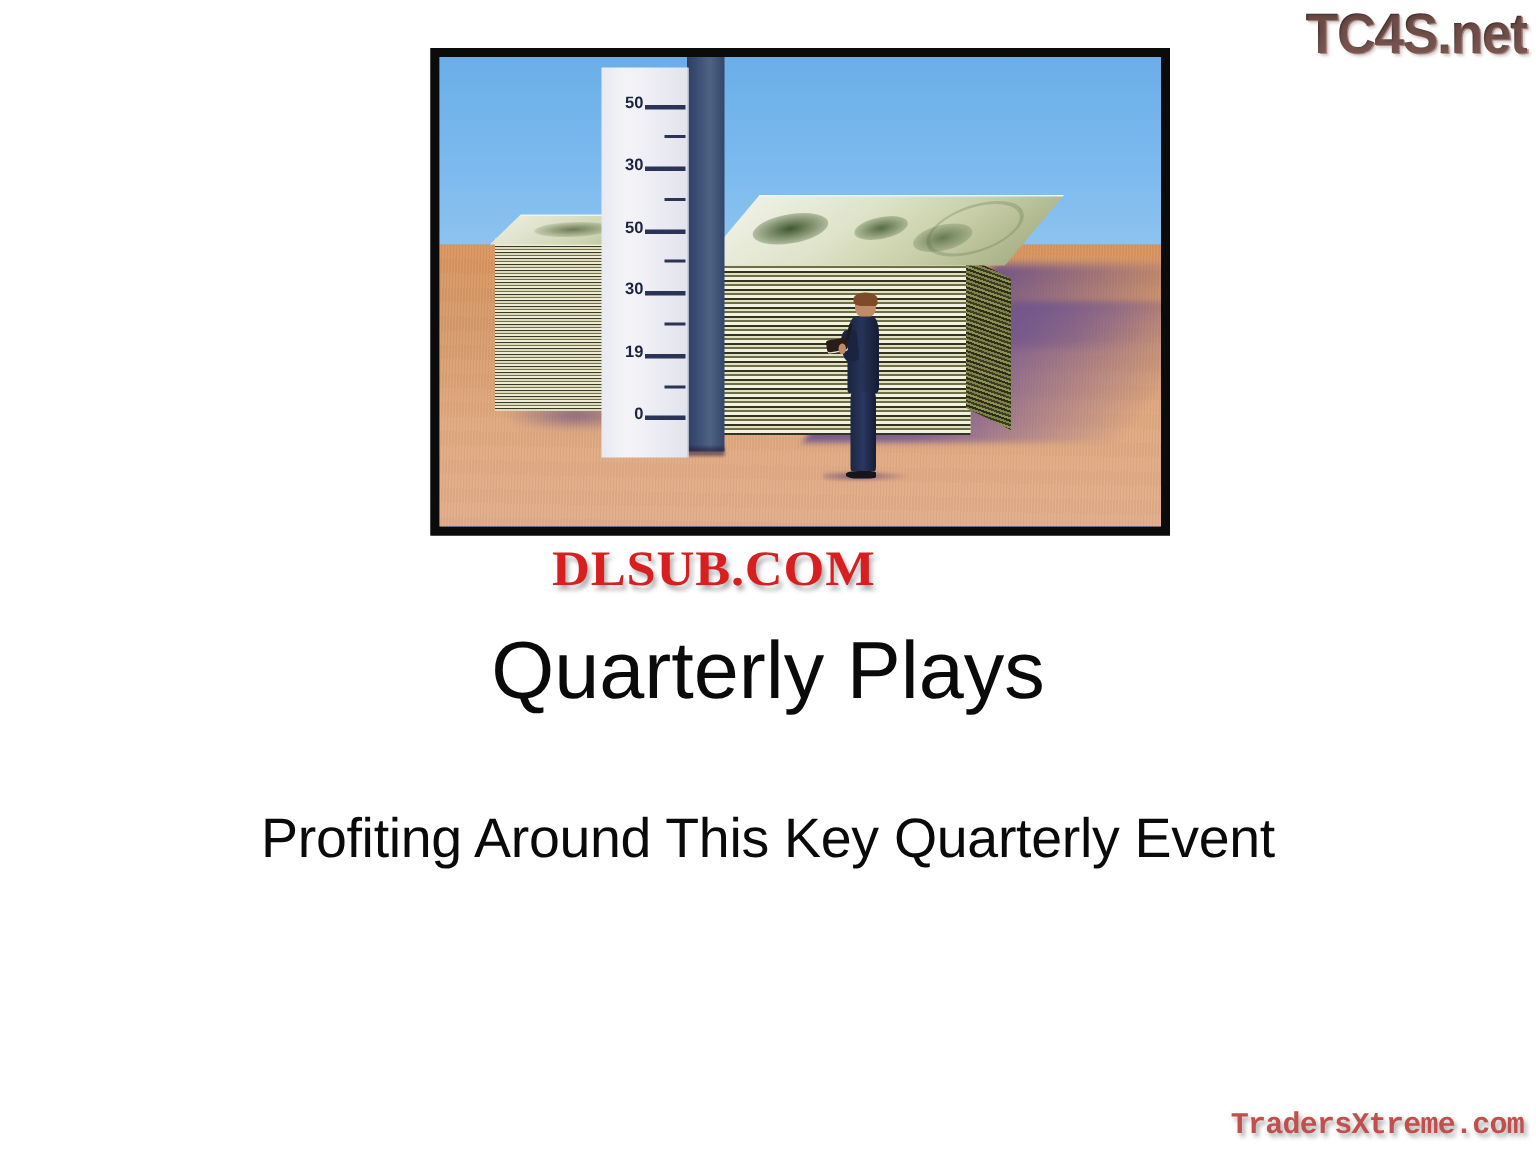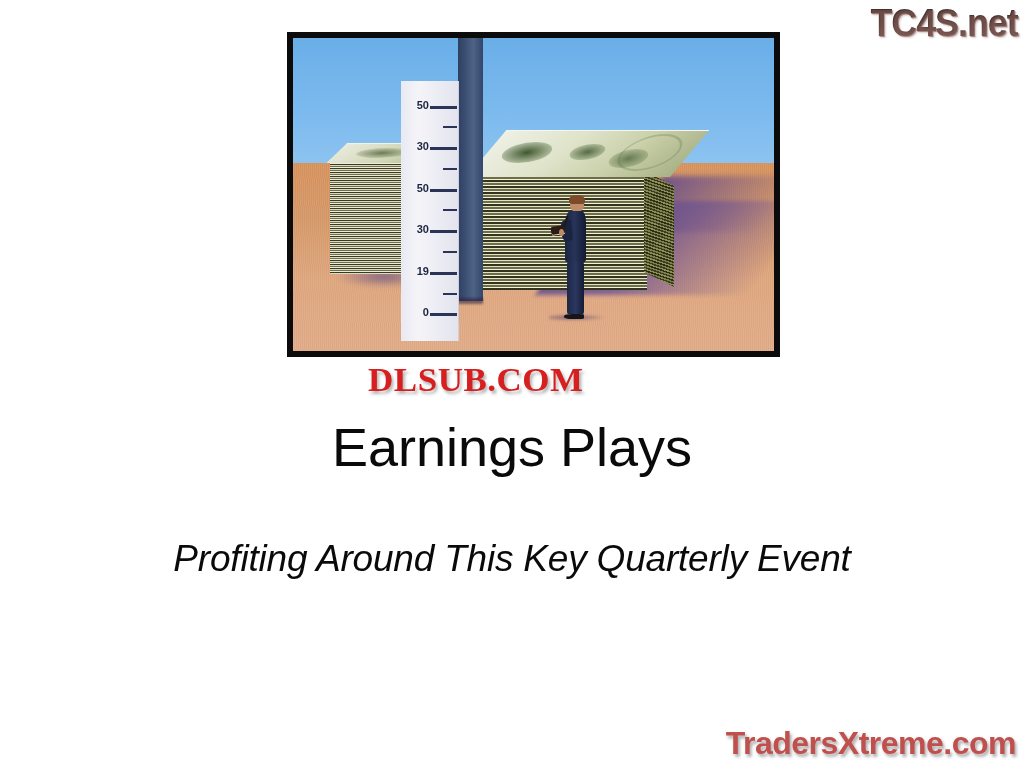--- a/index.html
+++ b/index.html
@@ -243,21 +243,20 @@
 
   
   .ruler {
     position: absolute;
     left: 22.4%;
     top: 2.2%;
     width: 12.2%;
     height: 83%;
     background: linear-gradient(90deg, #e9e9f2 0%, #f4f4f8 30%, #e3e3ee 100%);
     box-shadow: -1px 0 0 #cfcfdc inset;
-    margin-top: 36px;
   }
   .ruler .ticks {
     position: absolute;
     inset: 0;
   }
   .ruler .tick {
     position: absolute;
     right: 4%;
     height: 2px;
     background: #2b3356;
@@ -355,41 +354,40 @@
     color: #0a0a0a;
     letter-spacing: 0px;
     line-height: 1;
   }
   .subtitle-wrap {
     position: absolute;
     left: 0; right: 0;
     top: 538px;
     text-align: center;
     color: #0a0a0a;
-    font-style: italic;
   }
   .subtitle-1 {
     font-size: 37px;
     line-height: 1.12;
     letter-spacing: -0.2px;
   }
   .subtitle-2 {
     font-size: 37px;
     line-height: 1.25;
     letter-spacing: -0.2px;
   }
 
   
   .wm-tx {
     position: absolute;
     right: 8px;
     bottom: 6px;
-    font-family: Liberation Sans, sans-serif;
+    font-family: Liberation Mono, monospace;
     font-weight: bold;
-    font-size: 32px;
+    font-size: 20px;
     letter-spacing: -0.5px;
     color: #c0504d;
     white-space: nowrap;
     -webkit-text-stroke: 3.2px #fbfbfb;
     paint-order: stroke fill;
     text-shadow: 2px 3px 3px rgba(105,105,105,.5);
   }
 </style>
 </head>
 <body>
@@ -458,19 +456,19 @@
       <div class="hand"></div>
       <div class="legs"></div>
       <div class="shoe"></div>
     </div>
 
   </div>
 </div>
 
 <div class="wm-dlsub">DLSUB.COM</div>
 
-<div class="title">Earnings Plays</div>
+<div class="title">Quarterly Plays</div>
 
 <div class="subtitle-wrap">
   <div class="subtitle-1">Profiting Around This Key Quarterly Event</div>
 </div>
 
 <div class="wm-tx">TradersXtreme.com</div>
 
 </body></html>

